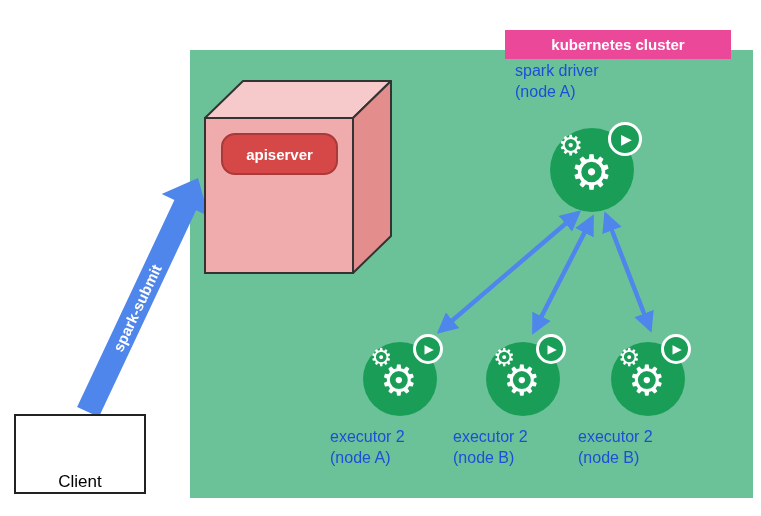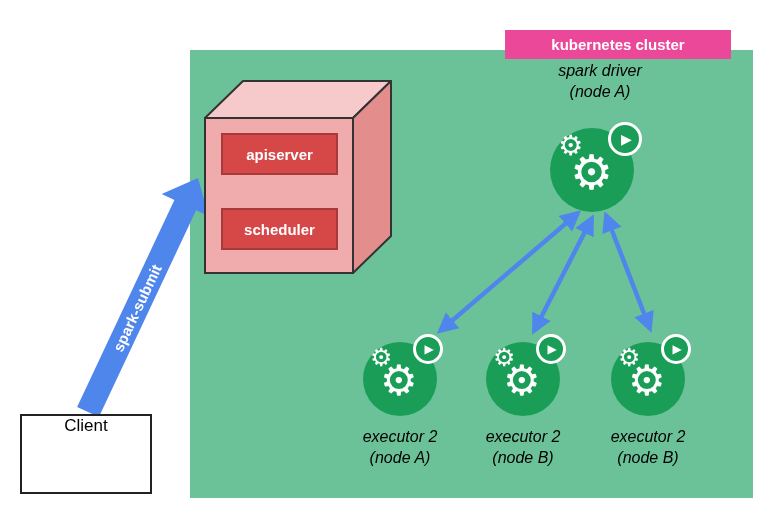--- a/index.html
+++ b/index.html
@@ -8,21 +8,21 @@
   .stage { position:relative; width:761px; height:516px; background:#ffffff; overflow:hidden; }
 
   .cluster-bg { position:absolute; left:190px; top:50px; width:563px; height:448px; background:#6cc298; }
   .cluster-label { position:absolute; left:505px; top:10px; width:226px; height:29px; background:#ec4899;
                    color:#ffffff; font-weight:bold; font-size:15px;
                    display:flex; align-items:center; justify-content:center; z-index:4;margin-top:20px; }
 
   .overlay { position:absolute; left:0; top:0; z-index:2; pointer-events:none; }
 
   .cp-box { position:absolute; left:221px; width:117px; height:42px; background:#d64848;
-            border:2px solid #a83a3a; border-radius:0; color:#ffffff; font-weight:bold; font-size:15px;
+            border:2px solid #a83a3a; border-radius:14px; color:#ffffff; font-weight:bold; font-size:15px;
             display:flex; align-items:center; justify-content:center; z-index:3; }
   .cp-apiserver { top:133px; }
   .cp-scheduler { top:208px; }
 
   .pod { position:absolute; z-index:3; }
   .pod-circle { position:absolute; background:#1a9e57; border-radius:50%; }
   .gear { position:absolute; color:#ffffff; line-height:1; font-family:"DejaVu Sans", sans-serif; }
   .play-badge { position:absolute; background:#1a9e57; border:3px solid #ffffff; border-radius:50%;
                 display:flex; align-items:center; justify-content:center; }
   .play-glyph { color:#ffffff; font-family:"DejaVu Sans", sans-serif; line-height:1; }
@@ -37,28 +37,28 @@
   .pod-exec { width:90px; height:92px; top:334px; }
   .pod-exec .pod-circle { left:0; top:8px; width:74px; height:74px; }
   .pod-exec .gear-big   { left:17px; top:26px; font-size:42px; }
   .pod-exec .gear-small { left:7px;  top:11px; font-size:25px; }
   .pod-exec .play-badge { left:50px; top:0; width:30px; height:30px; }
   .pod-exec .play-glyph { font-size:12px; margin-left:2px; }
   .pod-exec1 { left:363px; }
   .pod-exec2 { left:486px; }
   .pod-exec3 { left:611px; }
 
-  .node-label { position:absolute; text-align:center; font-size:16px; line-height:21px; color:#000000; z-index:3;font-style:italic; }
+  .node-label { position:absolute; font-size:16px; line-height:21px; color:#1d4ed8; z-index:3; }
   .label-driver { left:515px; top:60px;  width:170px; }
   .label-exec1  { left:330px; top:426px; width:140px; }
   .label-exec2  { left:453px; top:426px; width:140px; }
   .label-exec3  { left:578px; top:426px; width:140px; }
 
-  .client-box { position:absolute; left:20px; top:414px; width:132px; height:80px; background:#ffffff;
-                border:2px solid #222222; display:flex; align-items:flex-start; justify-content:center;
+  .client-box { position:absolute; left:14px; top:414px; width:132px; height:80px; background:#ffffff;
+                border:2px solid #222222; display:flex; align-items:flex-end; justify-content:center;
                 font-size:17px; color:#000000; z-index:3; }
 </style>
 </head>
 <body>
 
 <div class="stage">
 
   <div class="cluster-bg"></div>
   <div class="cluster-label">kubernetes cluster</div>
 
@@ -81,21 +81,20 @@
     </g>
 
     <g stroke="#4f86ec" stroke-width="4.5">
       <line x1="578" y1="213" x2="440" y2="331" marker-start="url(#ah)" marker-end="url(#ah)"></line>
       <line x1="592" y1="218" x2="534" y2="331" marker-start="url(#ah)" marker-end="url(#ah)"></line>
       <line x1="606" y1="215" x2="650" y2="329" marker-start="url(#ah)" marker-end="url(#ah)"></line>
     </g>
   </svg>
 
   <div class="cp-box cp-apiserver">apiserver</div>
-  <div class="cp-box cp-scheduler">scheduler</div>
 
   <div class="pod pod-driver">
     <div class="pod-circle"></div>
     <span class="gear gear-small">⚙</span>
     <span class="gear gear-big">⚙</span>
     <div class="play-badge">
       <span class="play-glyph">▶</span>
     </div>
   </div>
 

